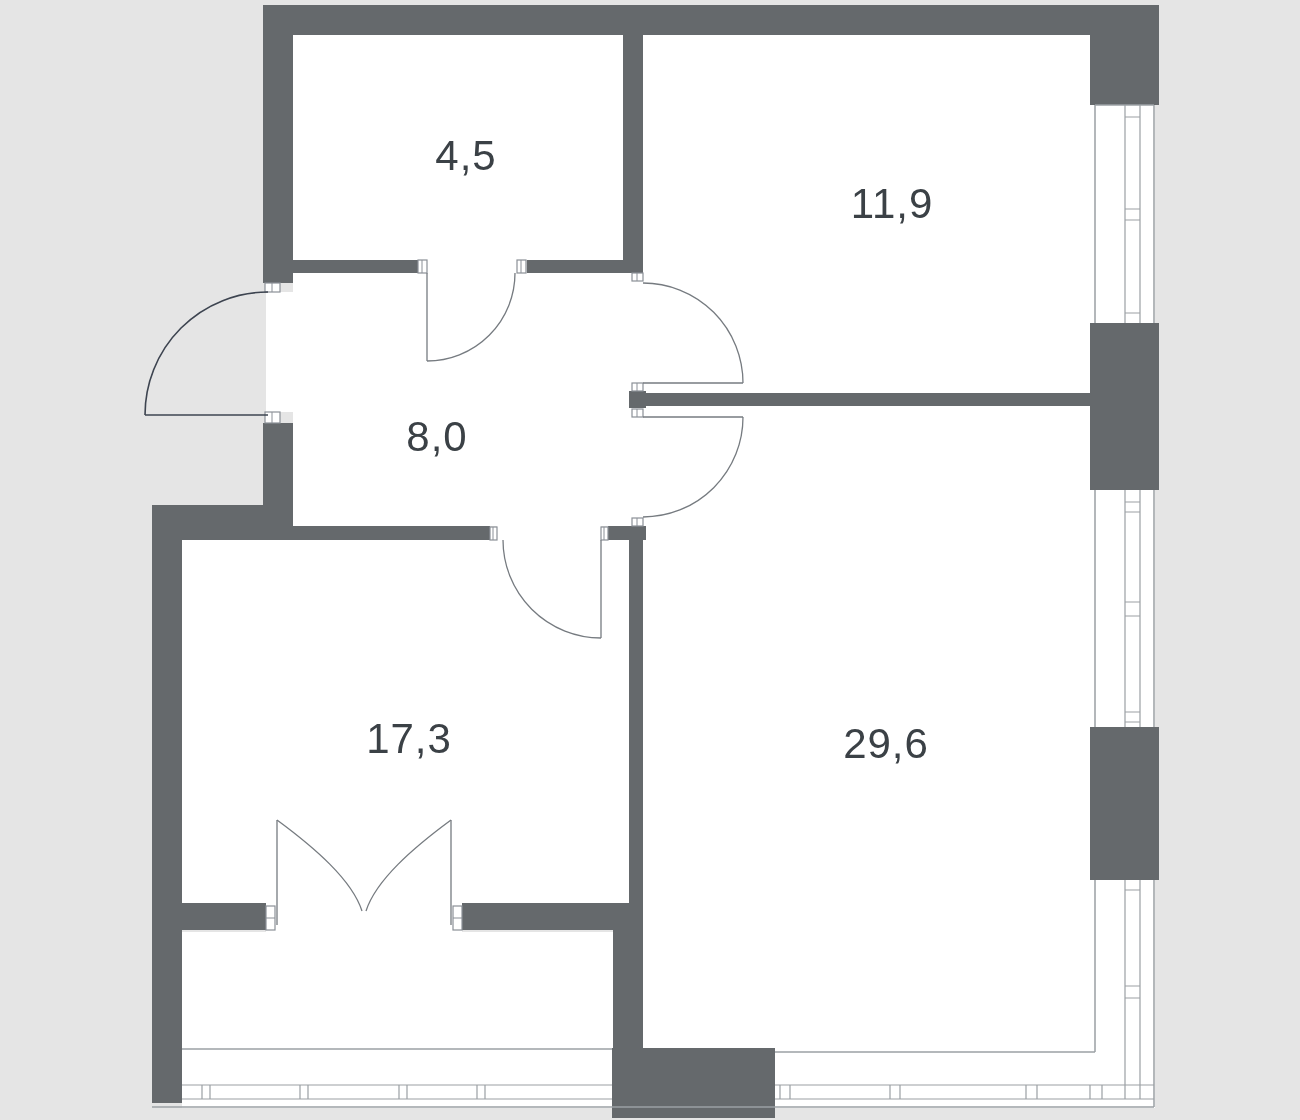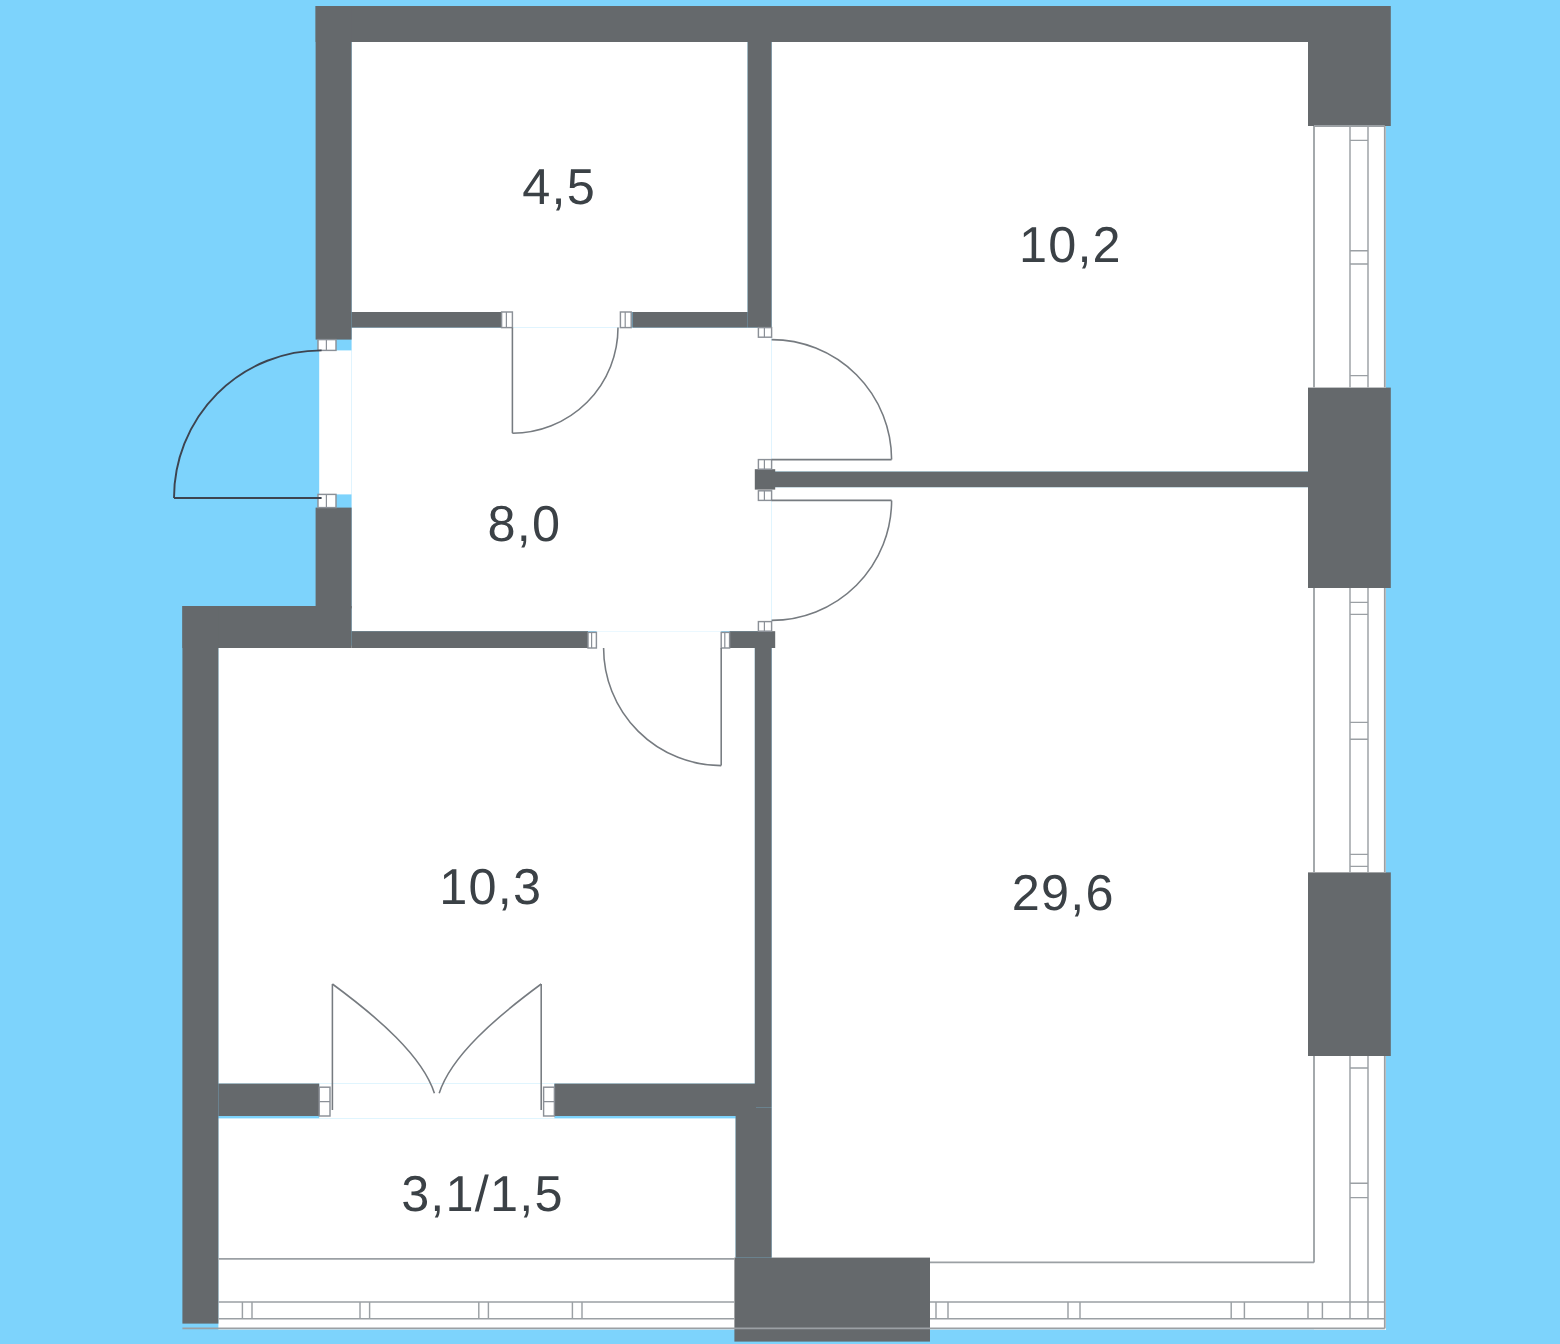--- a/index.html
+++ b/index.html
@@ -1,16 +1,16 @@
 <!DOCTYPE html>
 <html><head>
 <meta charset="utf-8">
 <style>
   html,body{margin:0;padding:0;background:#000;}
-  #plan{position:relative;width:1300px;height:1120px;background:#7dd3fc;overflow:hidden;
+  #plan{position:relative;width:1300px;height:1120px;background:#e5e5e5;overflow:hidden;
         font-family:"Liberation Sans","DejaVu Sans",sans-serif;}
   .abs{position:absolute;}
   .f{background:#ffffff;}
   .w{background:#65696c;}
   .lbl{position:absolute;transform:translate(-50%,-50%);color:#3b4146;font-size:42px;
        font-weight:400;letter-spacing:1px;white-space:nowrap;}
   svg.layer{position:absolute;left:0;top:0;pointer-events:none;}
 </style>
 </head>
 <body>
@@ -114,19 +114,18 @@
       <path d="M451,820 C413,848 376,880 366,911"></path>
     </g>
 
     <g stroke="#3d4450" stroke-width="1.6" fill="none">
       <path d="M145,415 H268"></path>
       <path d="M268,292 A123,123 0 0 0 145,415"></path>
     </g>
   </svg>
 
   <div class="lbl" style="left:466px;top:156px">4,5</div>
-  <div class="lbl" style="left:892px;top:204px">10,2</div>
+  <div class="lbl" style="left:892px;top:204px">11,9</div>
   <div class="lbl" style="left:437px;top:437px">8,0</div>
-  <div class="lbl" style="left:409px;top:739px">10,3</div>
+  <div class="lbl" style="left:409px;top:739px">17,3</div>
   <div class="lbl" style="left:886px;top:744px">29,6</div>
-  <div class="lbl" style="left:402px;top:995px">3,1/1,5</div>
 
 </div>
 
 </body></html>

